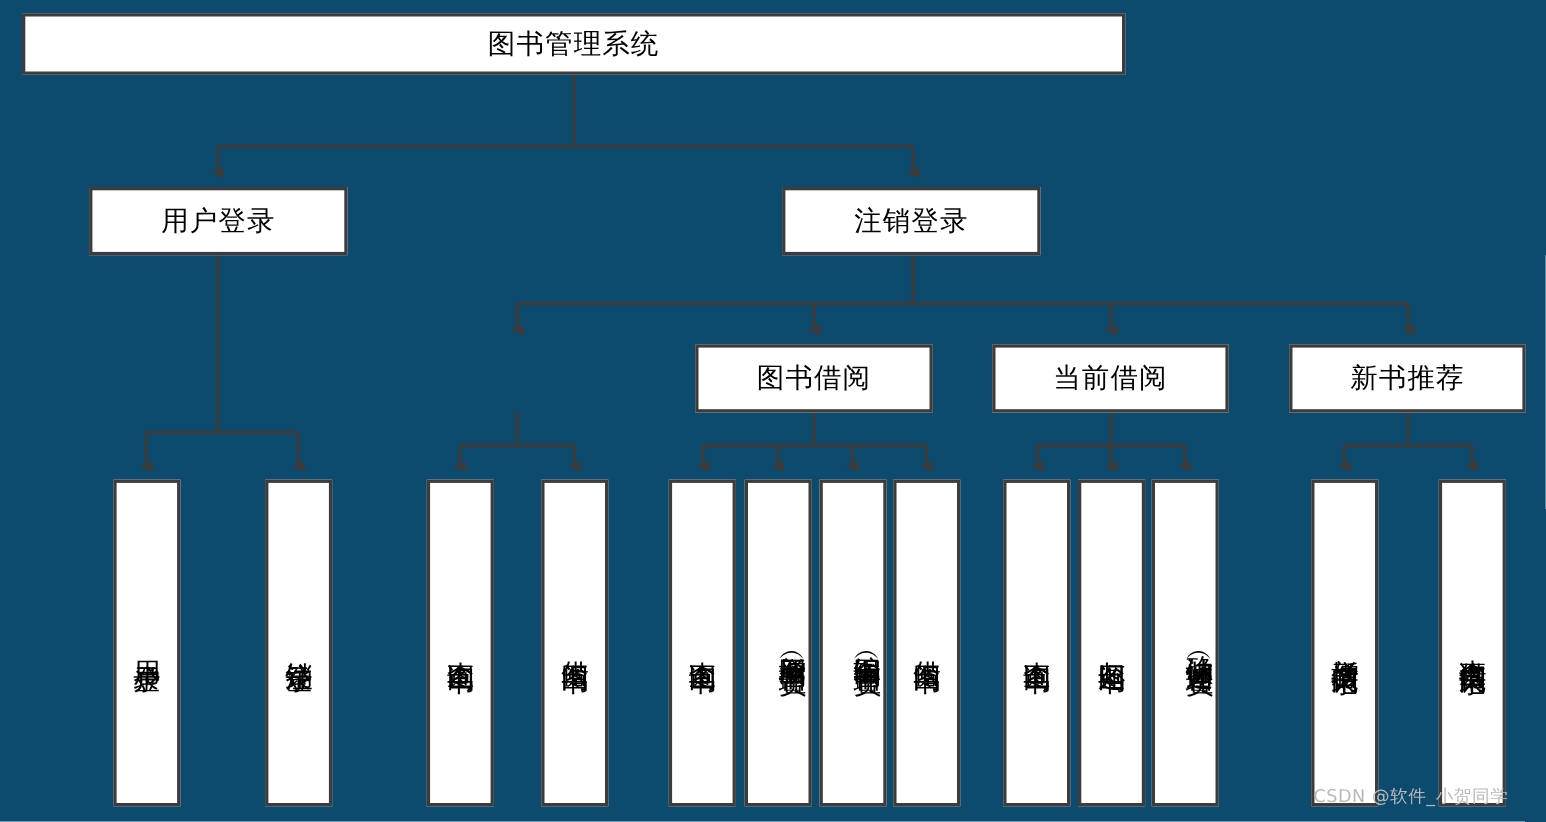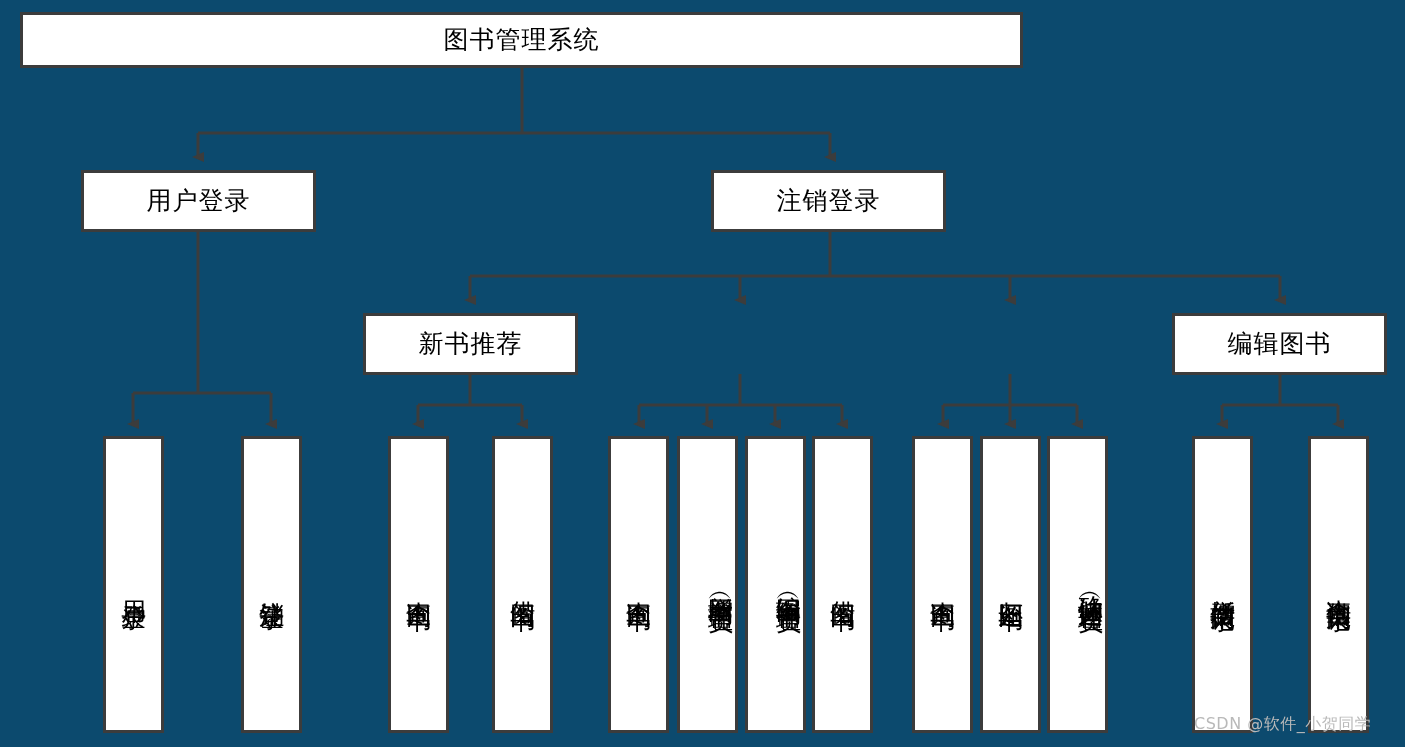--- a/index.html
+++ b/index.html
@@ -117,22 +117,23 @@
       <path d="M1222,405 L1222,424" marker-end="url(#arrow)"></path>
       <path d="M1338,405 L1338,424" marker-end="url(#arrow)"></path>
     </g>
   </svg>
 
   <div class="node-box node-h" style="left:20px; top:12px; width:1003px; height:56px;">图书管理系统</div>
 
   <div class="node-box node-h" style="left:81px; top:170px; width:235px; height:62px;">用户登录</div>
   <div class="node-box node-h" style="left:711px; top:170px; width:235px; height:62px;">注销登录</div>
 
-  <div class="node-box node-h" style="left:363px; top:313px; width:215px; height:62px;">新书推荐</div>
-  <div class="node-box node-h" style="left:1172px; top:313px; width:215px; height:62px;">编辑图书</div>
+  <div class="node-box node-h" style="left:632px; top:313px; width:216px; height:62px;">图书借阅</div>
+  <div class="node-box node-h" style="left:902px; top:313px; width:215px; height:62px;">当前借阅</div>
+  <div class="node-box node-h" style="left:1172px; top:313px; width:215px; height:62px;">新书推荐</div>
 
   <div class="node-box node-v" style="left:103px; top:436px; width:61px; height:297px;">用户登录</div>
   <div class="node-box node-v" style="left:241px; top:436px; width:61px; height:297px;">注销登录</div>
 
   <div class="node-box node-v" style="left:388px; top:436px; width:61px; height:297px;">查询图书</div>
   <div class="node-box node-v" style="left:492px; top:436px; width:61px; height:297px;">借阅图书</div>
 
   <div class="node-box node-v" style="left:608px; top:436px; width:61px; height:297px;">查询图书</div>
   <div class="node-box node-v topalign" style="left:677px; top:436px; width:61px; height:297px;">新增图书（管理员）</div>
   <div class="node-box node-v topalign" style="left:745px; top:436px; width:61px; height:297px;">编辑图书（管理员）</div>

